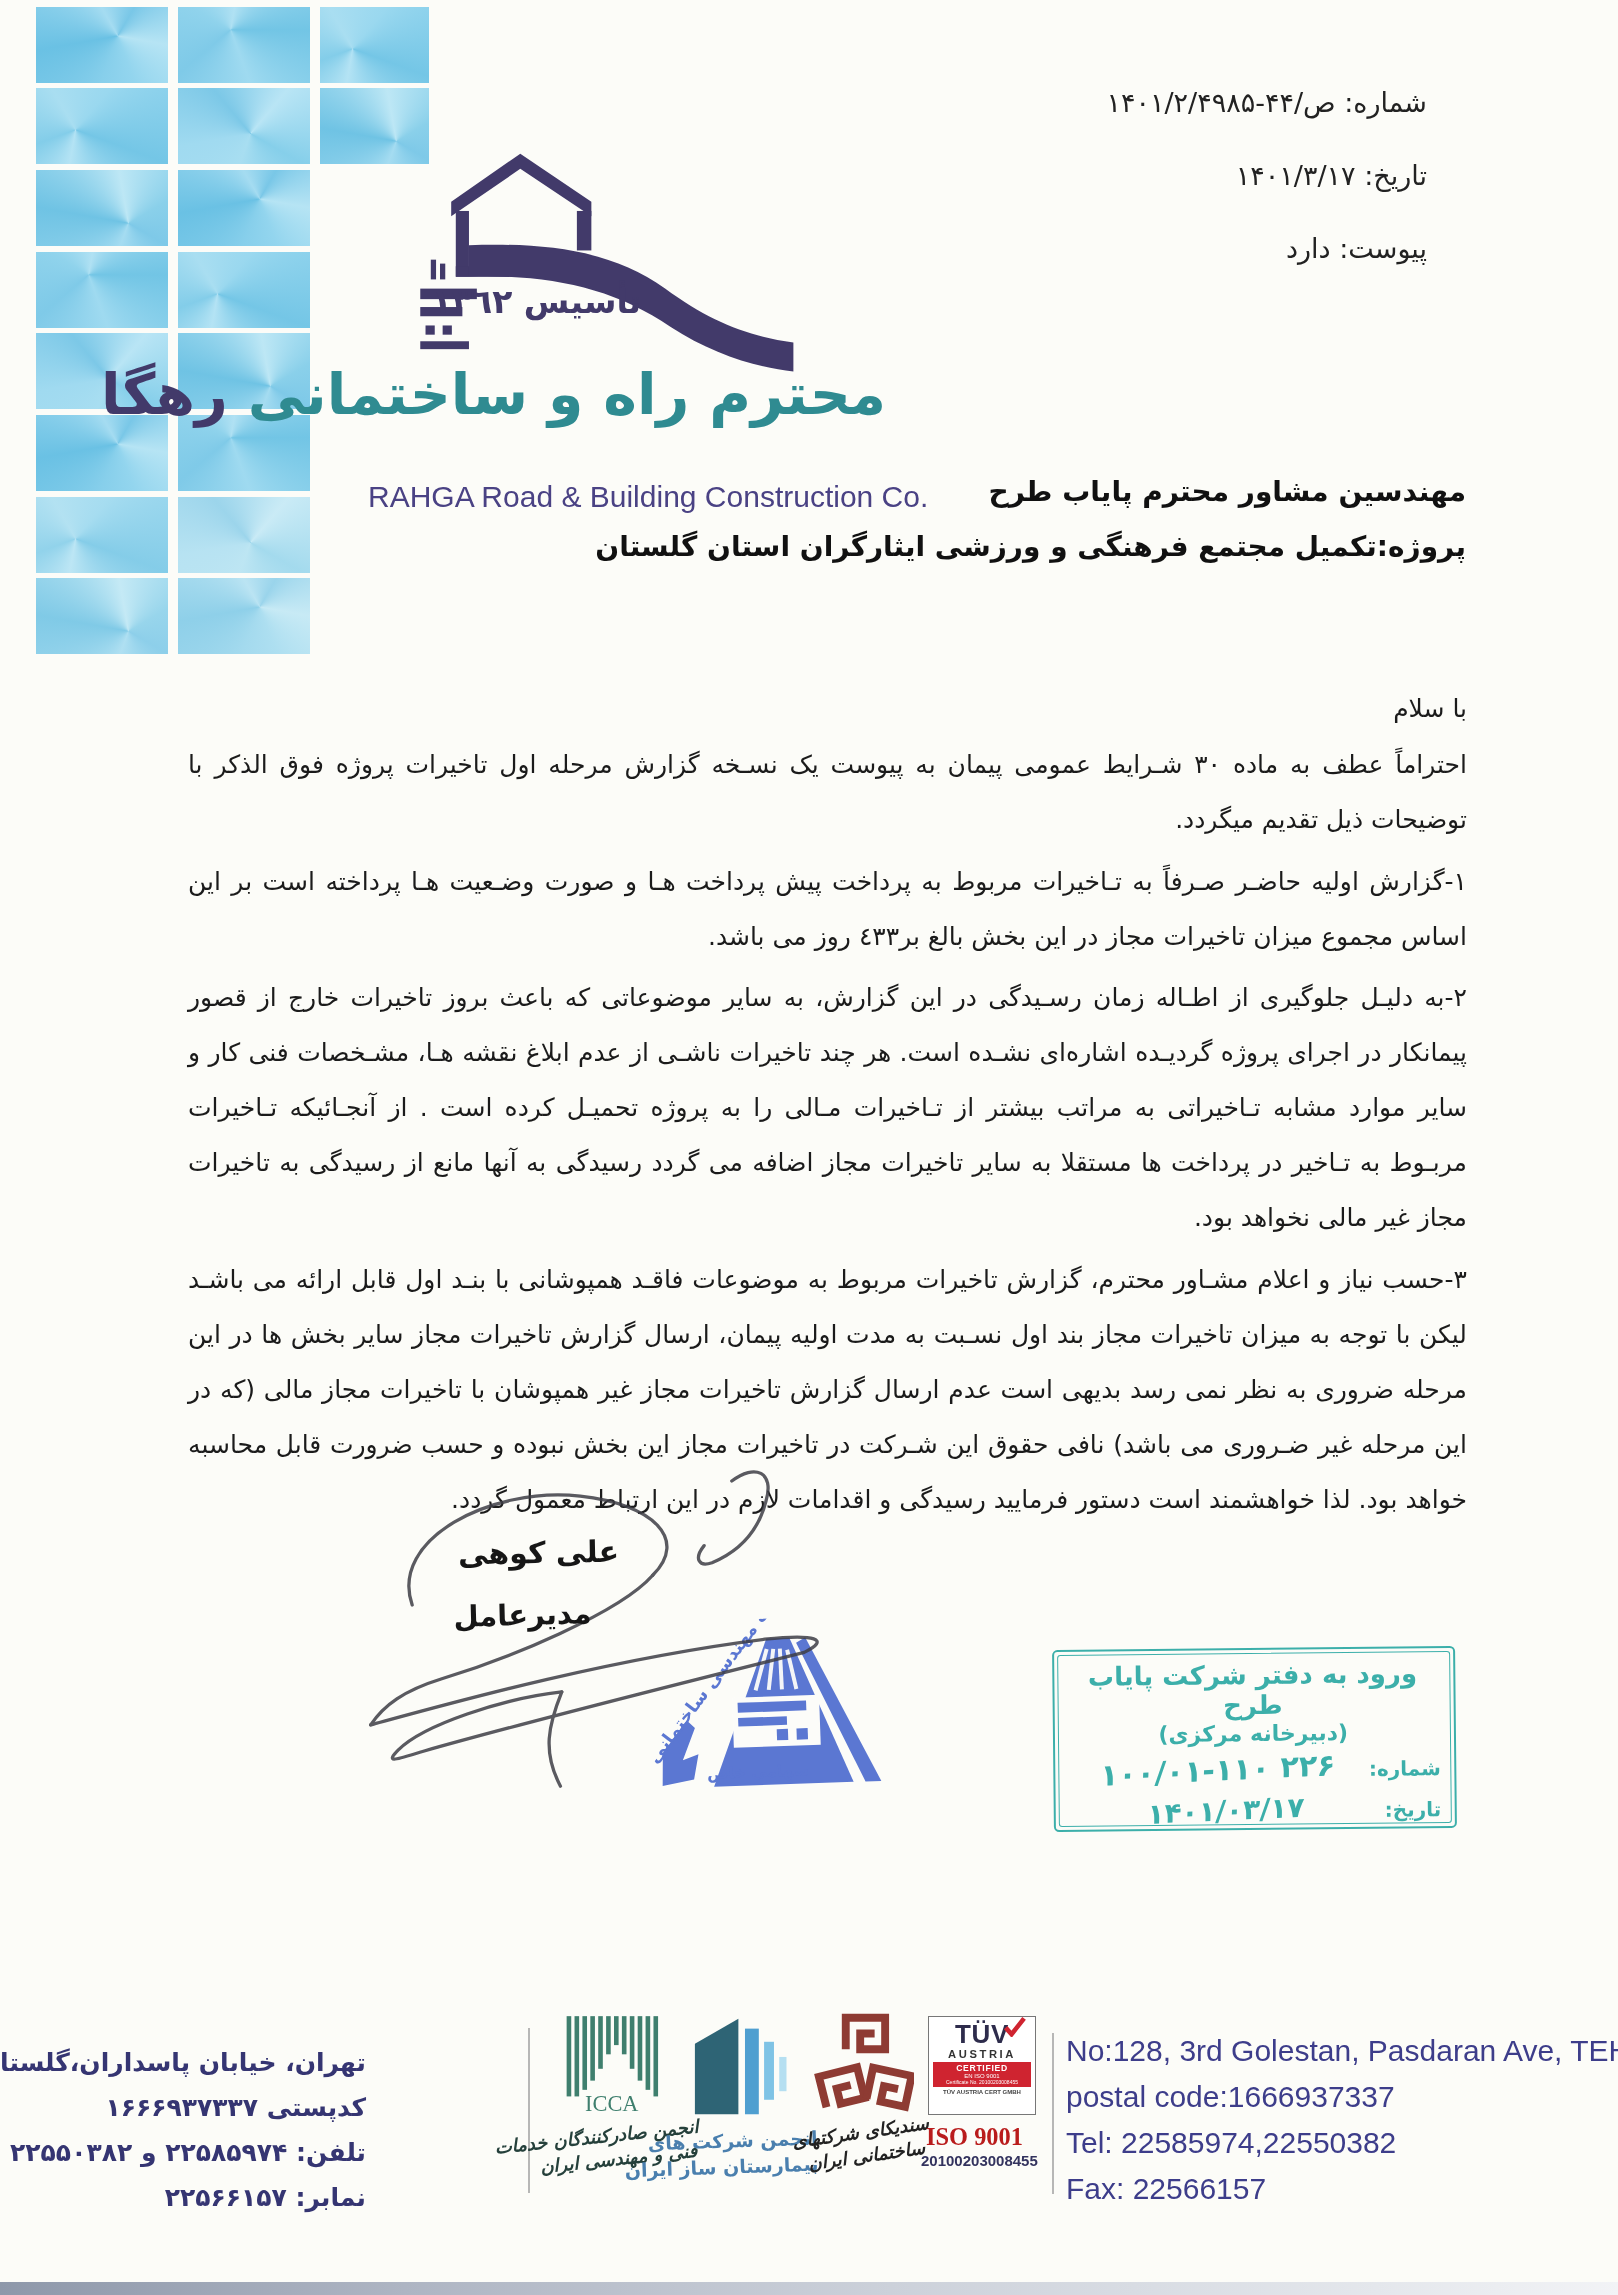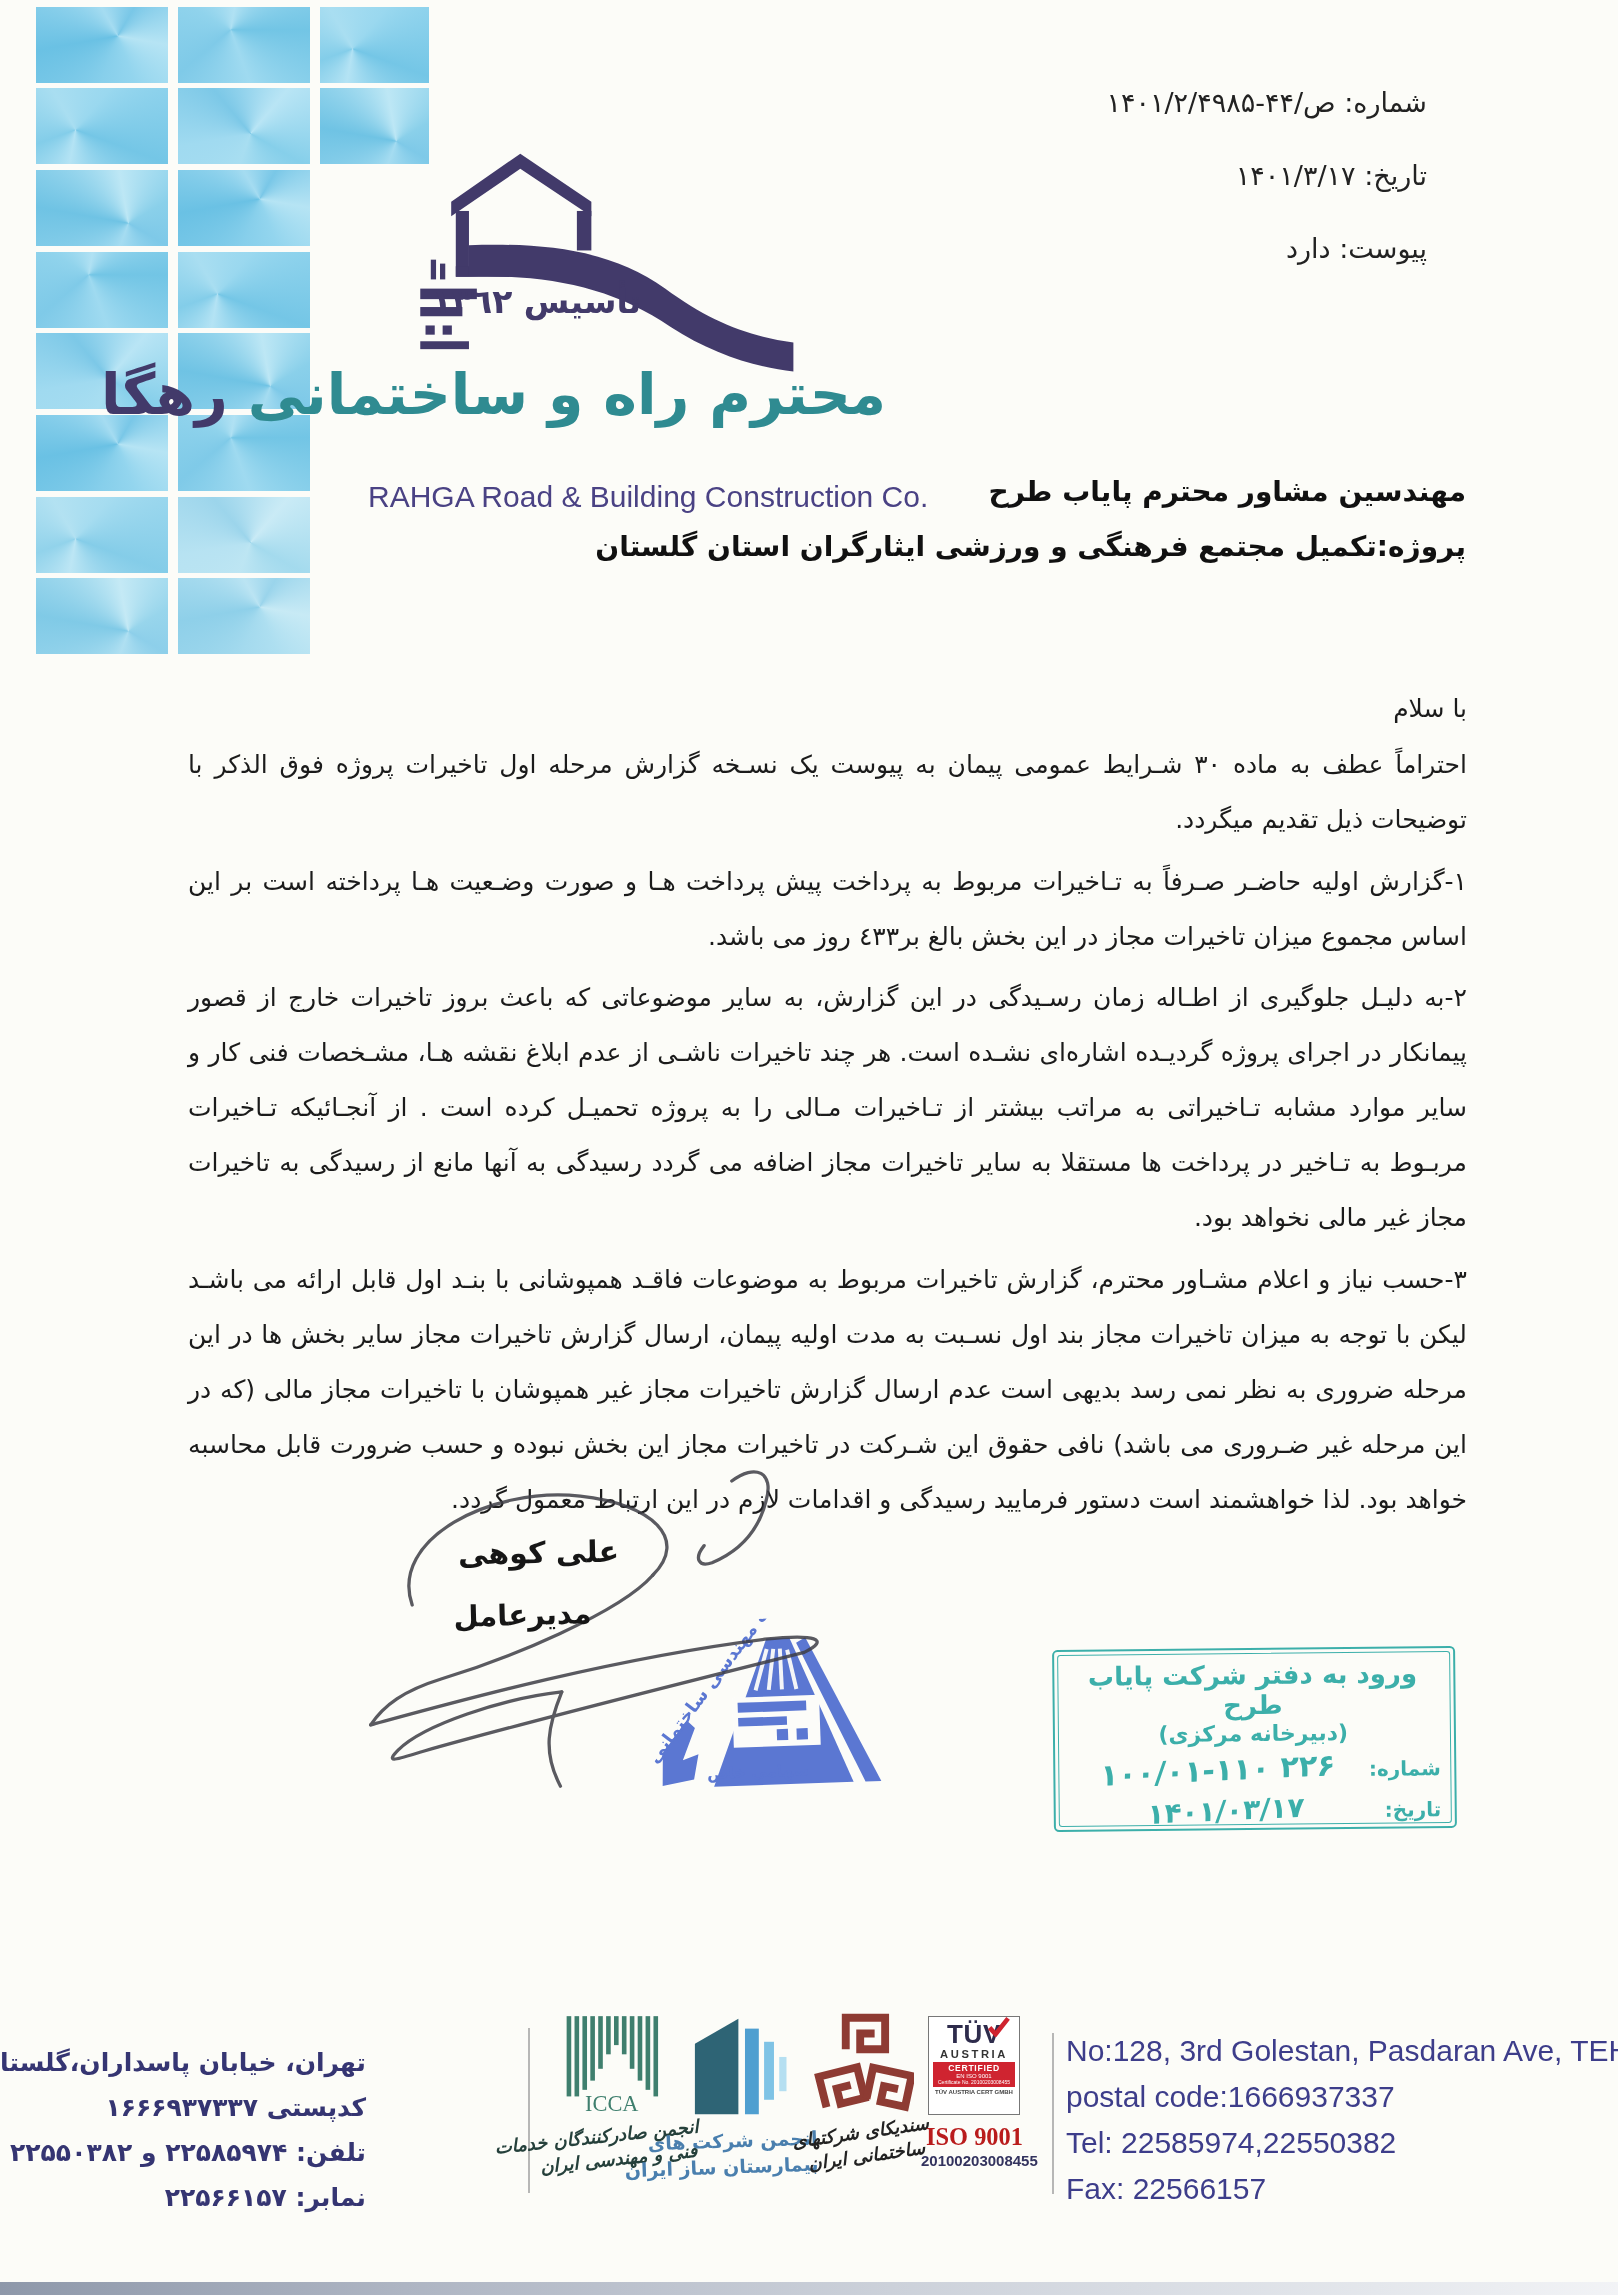--- a/index.html
+++ b/index.html
@@ -57,21 +57,21 @@
   .fa-foot{position:absolute;right:1253px;top:2040px;direction:rtl;text-align:right;white-space:nowrap;
        font-size:25px;font-weight:bold;color:#353572;line-height:45px;}
   .en-foot{position:absolute;left:1066px;top:2028px;font-family:"Liberation Sans",sans-serif;
        font-size:30px;color:#3d3d8a;line-height:46px;white-space:nowrap;}
   .logo-fig{position:absolute;}
   .logo-cap{position:absolute;direction:rtl;text-align:center;font-weight:bold;font-style:italic;
        line-height:1.35;white-space:nowrap;}
   .cap-dark{color:#25403b;font-size:18px;transform:rotate(-6deg);}
   .cap-blue{color:#4a7fae;font-size:19px;font-style:normal;transform:rotate(-2deg);}
   .cap-syn{color:#222;font-size:18px;transform:rotate(-8deg);}
-  .tuv-box{position:absolute;left:928px;top:2016px;width:92px;height:99px;border:1.3px solid #777;
+  .tuv-box{position:absolute;left:928px;top:2016px;width:108px;height:99px;border:1.3px solid #777;
        background:#fff;box-sizing:border-box;text-align:center;font-family:"Liberation Sans",sans-serif;}
   .tuv-brand{font-size:26px;font-weight:bold;color:#2e2c4c;letter-spacing:0.7px;line-height:28px;margin-top:2.6px;position:relative;}
   .tuv-brand svg{position:absolute;right:9.2px;top:-2.6px;}
   .tuv-austria{font-size:11.2px;font-weight:bold;color:#333;letter-spacing:2.6px;}
   .tuv-red{background:#cf2430;color:#fff;margin:2.6px 4px 1.3px 4px;padding:1.3px 0 2px 0;}
   .tuv-red .a{font-size:8.6px;font-weight:bold;letter-spacing:0.7px;}
   .tuv-red .b{font-size:6px;}
   .tuv-red .c{font-size:5px;}
   .tuv-gmbh{font-size:6px;color:#444;font-weight:bold;}
   .iso-line{position:absolute;left:925px;top:2123px;width:99px;text-align:center;

